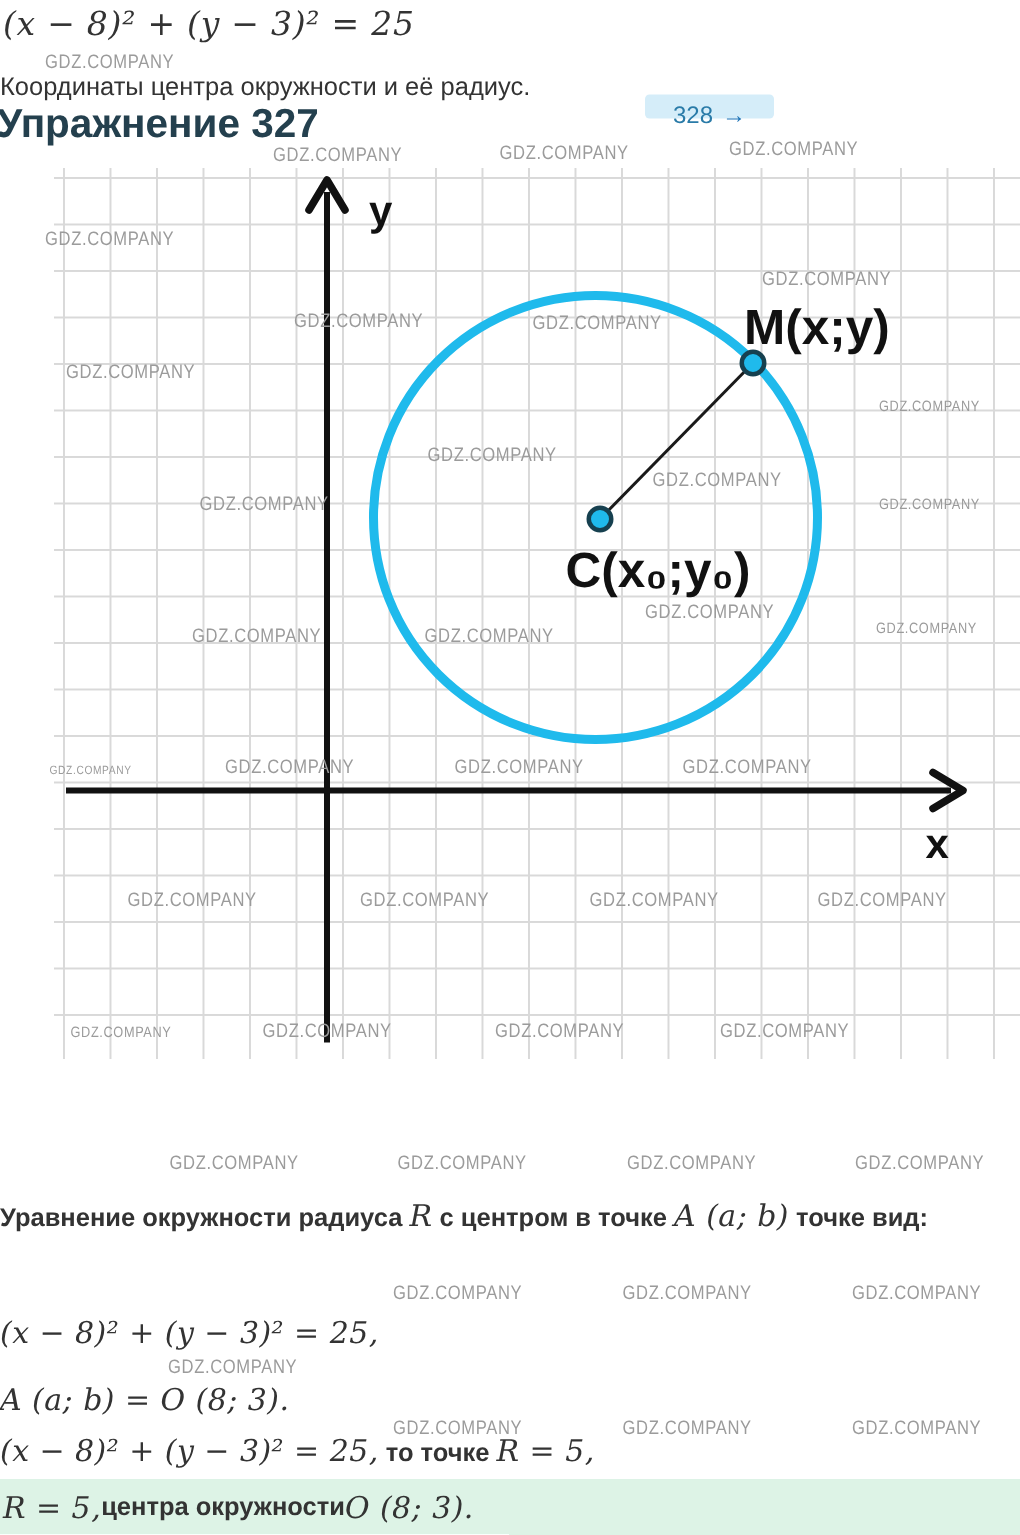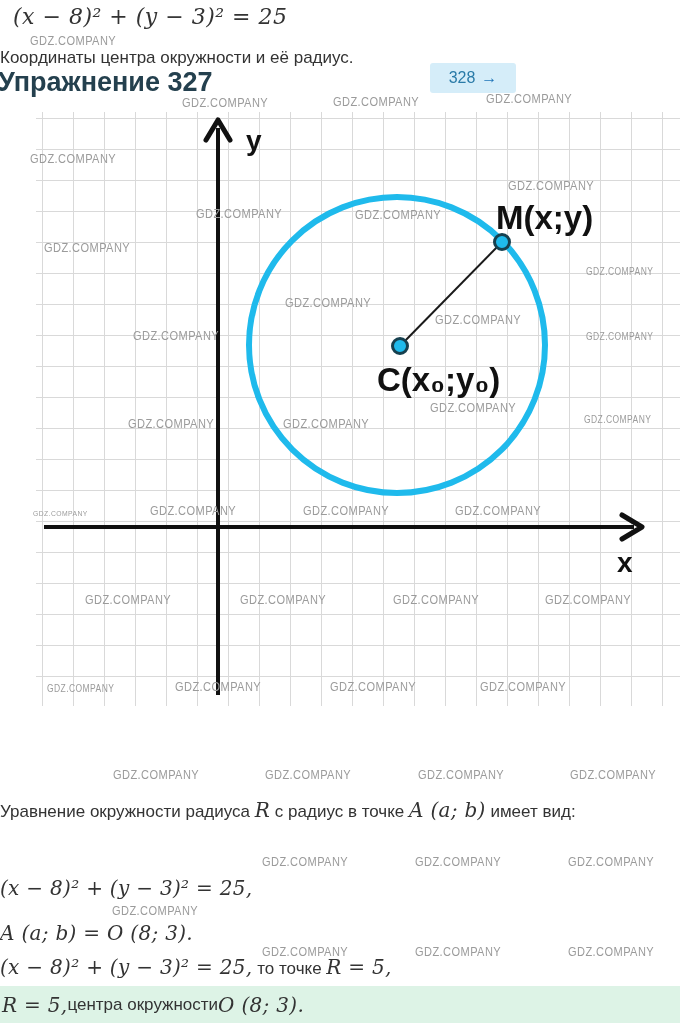--- a/index.html
+++ b/index.html
@@ -1,23 +1,23 @@
 <!DOCTYPE html>
 <html style="--accent-cyan: #1fbaec; --point-stroke: #16404f; --button-bg: #d5edf9; --button-text: #2a7ba8; --heading: #24404e; --text: #333333; --watermark: #9b9b9b; --grid: #d9d9d9; --axis: #111111; --answer-bg: #ddf3e6;"><head>
 <meta charset="utf-8">
 <style>
   html,body{margin:0;padding:0;background:#fff;}
   .page{position:relative;width:680px;height:1023px;overflow:hidden;background:#fff;
         font-family:"Liberation Sans",sans-serif;color:var(--text);}
   
-  .formula-top{position:absolute;left:13px;top:4px;font-family:"DejaVu Serif",serif;
+  .formula-top{position:absolute;left:2px;top:4px;font-family:"DejaVu Serif",serif;
                font-style:italic;font-size:22px;color:var(--text);letter-spacing:.5px;}
   .subtitle{position:absolute;left:0;top:48px;font-size:17px;color:var(--text);}
   .title{position:absolute;left:-2px;top:67px;font-size:27px;font-weight:700;color:var(--heading);}
-  .btn{position:absolute;top:63px;height:30px;line-height:30px;background:var(--button-bg);
+  .btn{position:absolute;top:63px;height:16px;line-height:30px;background:var(--button-bg);
        color:var(--button-text);font-size:16px;text-align:center;border-radius:3px;cursor:pointer;}
   .btn-next{left:430px;width:86px;}
   .btn-all{left:521px;width:159px;}
   .btn .arrow{color:#1e74b8;font-weight:700;margin-left:6px;}
   
   .wm,.wm-s,.wm-t{position:absolute;color:var(--watermark);font-family:"Liberation Sans",sans-serif;
       white-space:nowrap;transform:scaleX(.85);transform-origin:left center;letter-spacing:.5px;}
   .wm{font-size:13px;}
   .wm-s{font-size:10px;}
   .wm-t{font-size:8px;}
@@ -30,21 +30,21 @@
   .axis{stroke:var(--axis);stroke-width:4;fill:none;}
   .axis-arrow{stroke:var(--axis);stroke-width:5;fill:none;stroke-linecap:round;stroke-linejoin:round;}
   .main-circle{stroke:var(--accent-cyan);stroke-width:6;fill:none;}
   .radius-line{stroke:#1a1a1a;stroke-width:2;}
   .pt{fill:var(--accent-cyan);stroke:var(--point-stroke);stroke-width:3;}
   .axis-label{font-family:"Liberation Sans",sans-serif;font-weight:700;font-size:28px;fill:#111;}
   .pt-label{font-family:"Liberation Sans",sans-serif;font-weight:700;font-size:33px;fill:#111;}
   
   .line{position:absolute;left:0;white-space:nowrap;}
   .math{font-family:"DejaVu Serif",serif;font-style:italic;font-size:20px;color:var(--text);letter-spacing:.3px;}
-  .sans{font-family:"Liberation Sans",sans-serif;font-size:17px;color:var(--text);}
+  .sans{font-family:"Liberation Sans",sans-serif;font-size:17px;color:var(--text);font-weight:bold;}
   .answer{position:absolute;left:0;top:986px;width:680px;height:37px;background:var(--answer-bg);
           display:flex;align-items:center;padding-left:2px;box-sizing:border-box;white-space:nowrap;}
 </style>
 </head>
 <body>
 
 <div class="page">
 
   <div class="formula-top">(x − 8)² + (y − 3)² = 25</div>
   <span class="wm" style="left:30px;top:33px">GDZ.COMPANY</span>
@@ -104,21 +104,21 @@
   <span class="wm" style="left:175px;top:679px">GDZ.COMPANY</span>
   <span class="wm" style="left:330px;top:679px">GDZ.COMPANY</span>
   <span class="wm" style="left:480px;top:679px">GDZ.COMPANY</span>
 
   <span class="wm" style="left:113px;top:767px">GDZ.COMPANY</span>
   <span class="wm" style="left:265px;top:767px">GDZ.COMPANY</span>
   <span class="wm" style="left:418px;top:767px">GDZ.COMPANY</span>
   <span class="wm" style="left:570px;top:767px">GDZ.COMPANY</span>
 
   <div class="line" style="top:798px">
-    <span class="sans">Уравнение окружности радиуса </span><span class="math">R</span><span class="sans"> с радиус в точке </span><span class="math">A (a; b)</span><span class="sans"> имеет вид:</span>
+    <span class="sans">Уравнение окружности радиуса </span><span class="math">R</span><span class="sans"> с центром в точке </span><span class="math">A (a; b)</span><span class="sans"> точке вид:</span>
   </div>
 
   <span class="wm" style="left:262px;top:854px">GDZ.COMPANY</span>
   <span class="wm" style="left:415px;top:854px">GDZ.COMPANY</span>
   <span class="wm" style="left:568px;top:854px">GDZ.COMPANY</span>
 
   <div class="line math" style="top:876px">(x − 8)² + (y − 3)² = 25,</div>
   <span class="wm" style="left:112px;top:903px">GDZ.COMPANY</span>
 
   <div class="line math" style="top:921px">A (a; b) = O (8; 3).</div>

